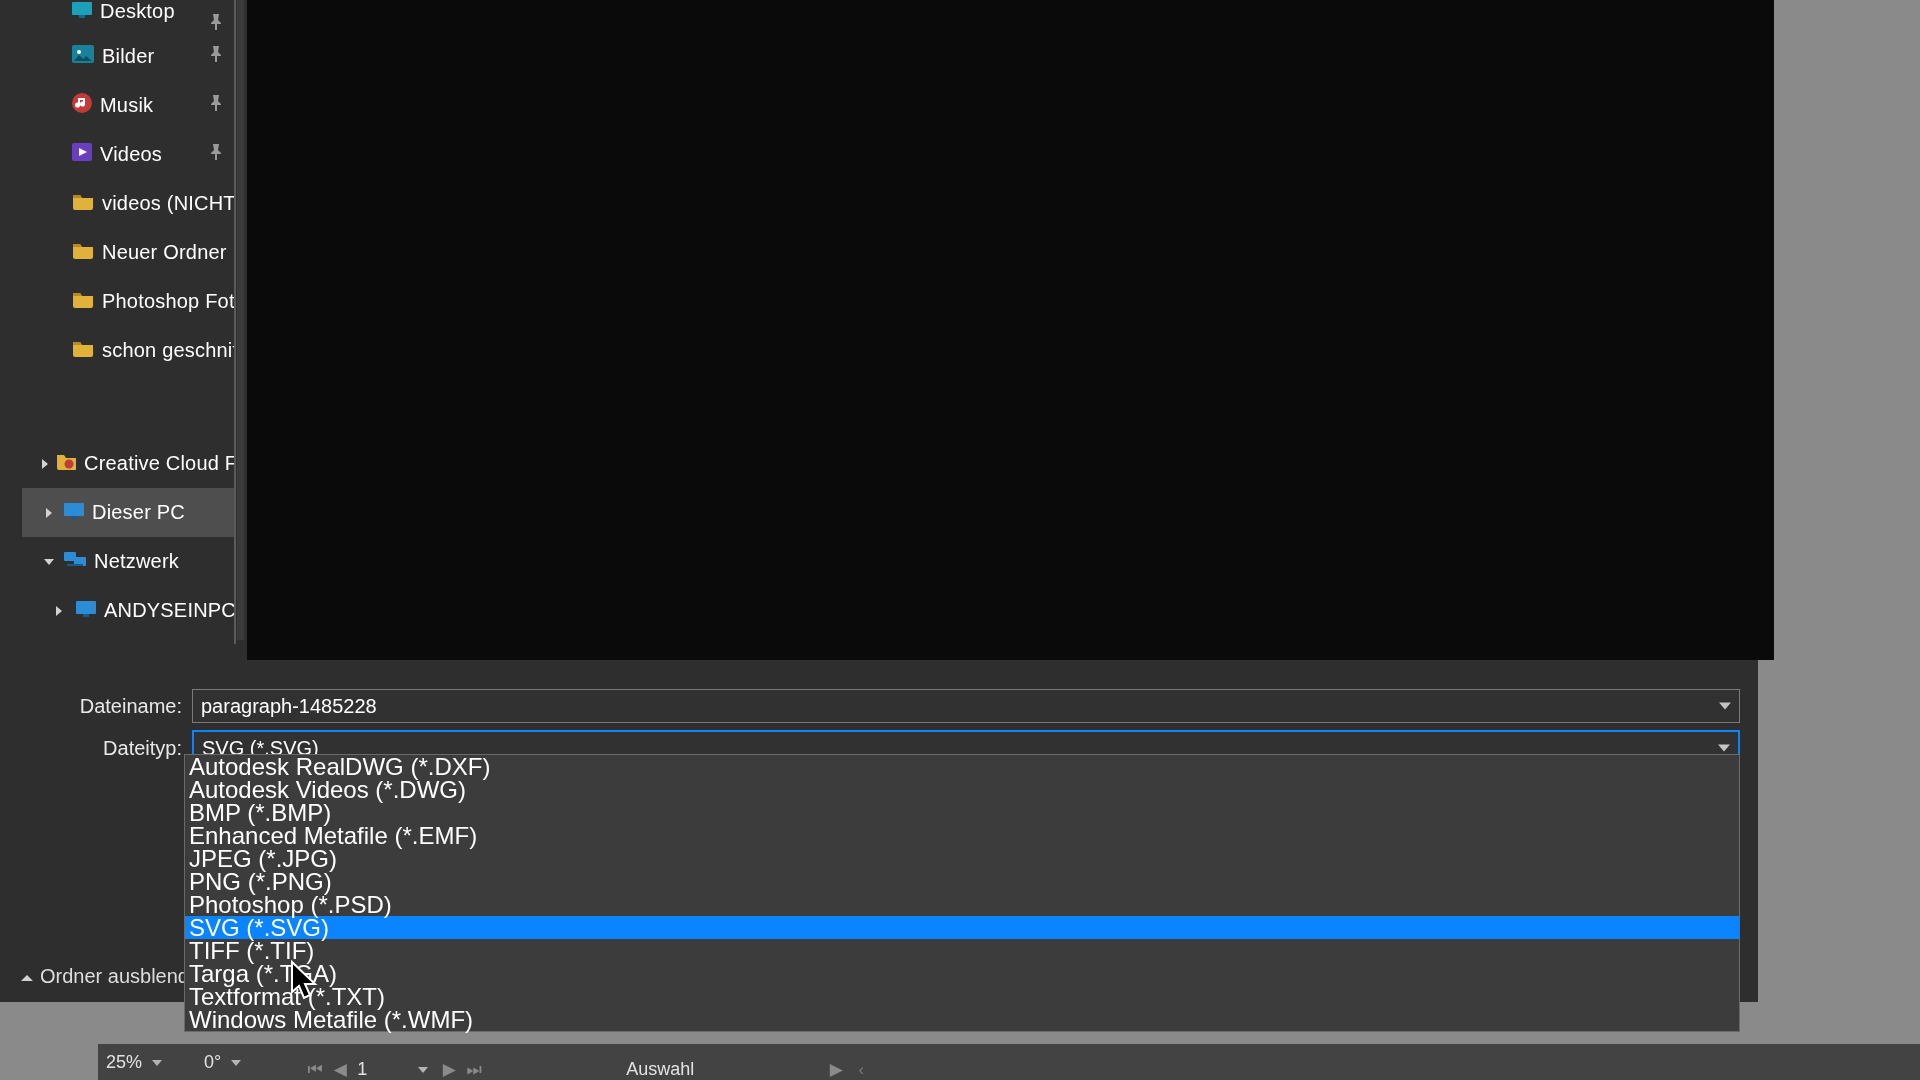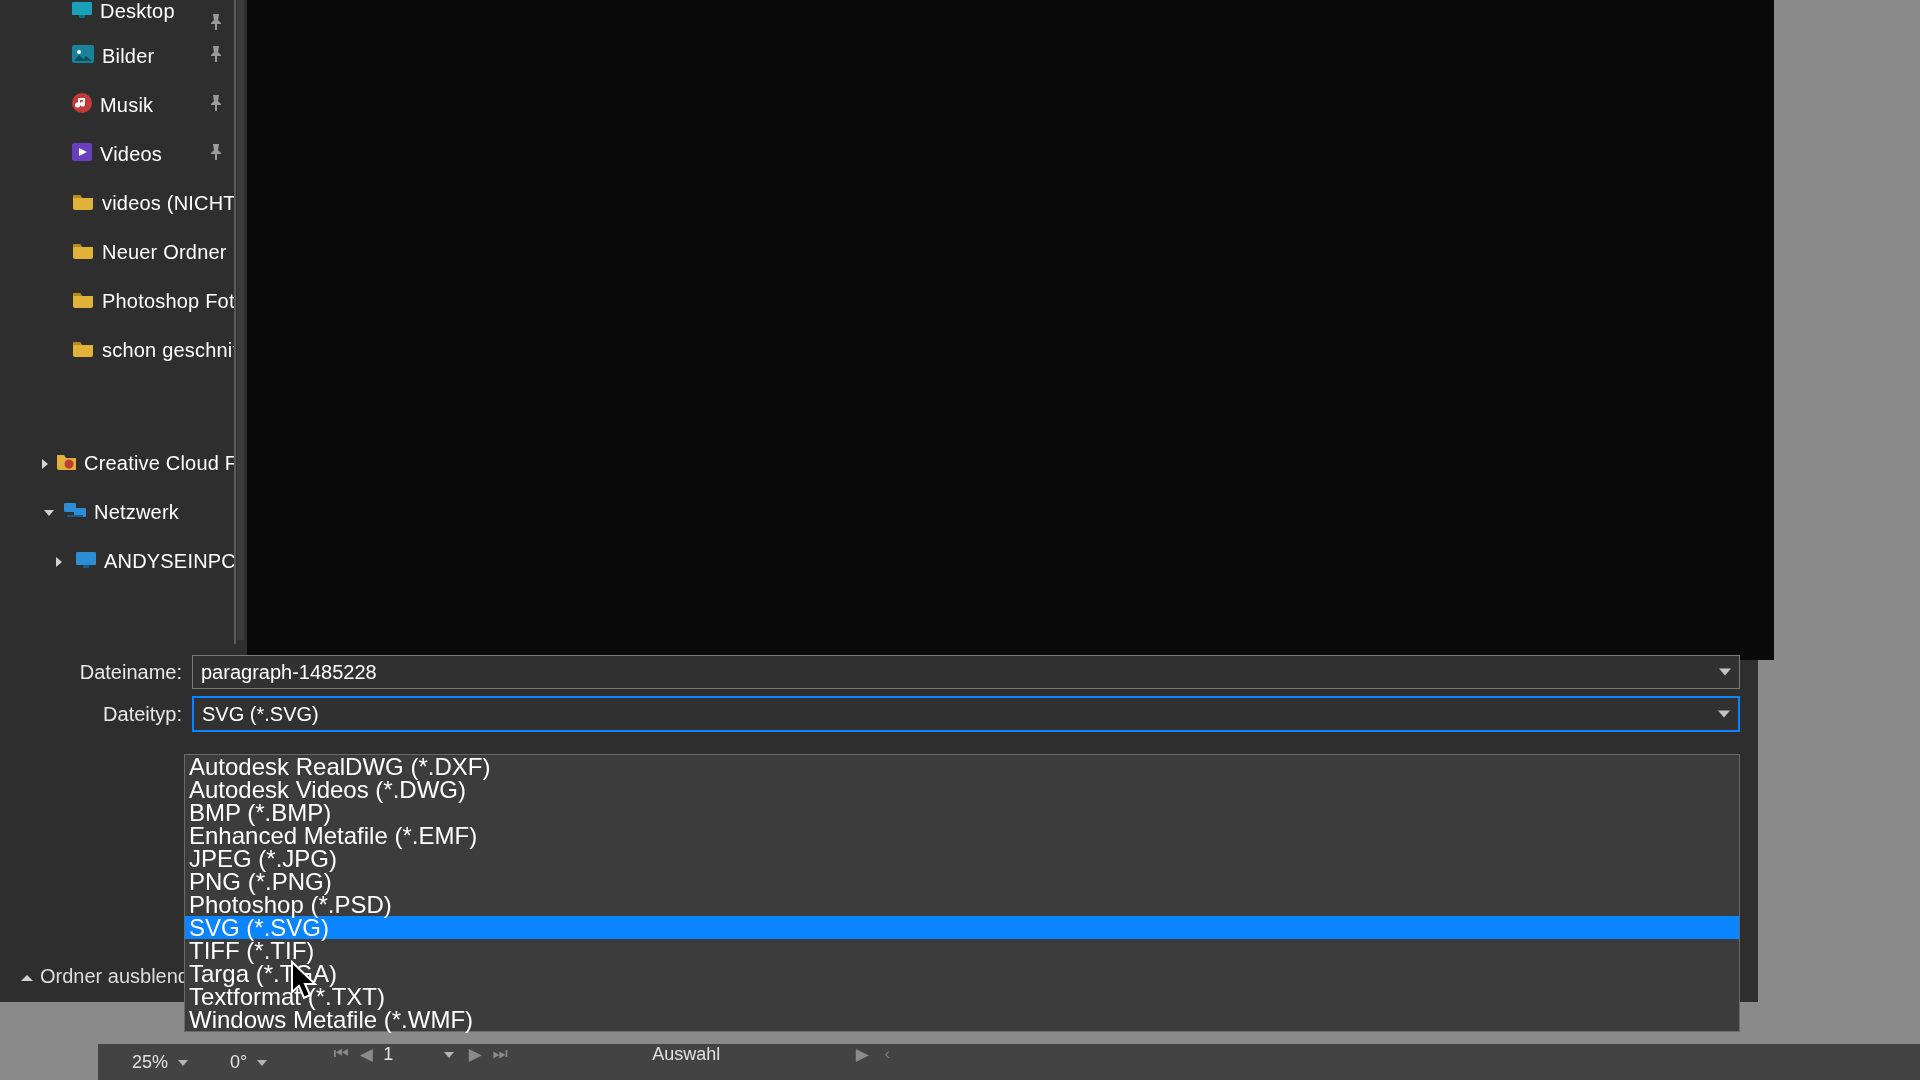--- a/index.html
+++ b/index.html
@@ -104,21 +104,21 @@
     left: 218px;
     top: -2px;
     width: 2px;
     height: 646px;
     background: #5b5b5b;
   }
 
   .form-section {
     position: absolute;
     left: 0;
-    top: 652px;
+    top: 686px;
     width: 100%;
   }
 
   .frow {
     display: flex;
     align-items: center;
     height: 40px;
     margin-bottom: 2px;
   }
 
@@ -189,25 +189,24 @@
   }
 
   .statusbar {
     position: absolute;
     left: 98px;
     bottom: 0;
     right: 0;
     height: 36px;
     background: #434343;
     display: flex;
-    align-items: flex-start;
+    align-items: flex-end;
     color: #c8c8c8;
     font-size: 18px;
     gap: 1px;
-    padding-left: 26px;
   }
   .sb-group { display: flex; align-items: center; height: 100%; }
   .sb-txt { padding: 0 8px; color: #e2e2e2; }
   .sb-dd::after {
     content: "";
     display: inline-block;
     margin-left: 10px;
     width: 0; height: 0;
     border-left: 5px solid transparent;
     border-right: 5px solid transparent;
@@ -360,20 +359,34 @@
         </span>
         <span class="icon">
           <svg width="20" height="18" viewBox="0 0 20 18">
               <path d="M1 3h7l2 3h11v10a2 2 0 01-2 2H3a2 2 0 01-2-2V3z" fill="#e0b23a"></path>
               <circle cx="13" cy="12" r="4.5" fill="#c23a3a"></circle>
             </svg>
         </span>
         <span>Creative Cloud F</span>
       </div>
 
+      <div class="tree-item selected">
+        <span class="expand">
+          <svg width="10" height="12" viewBox="0 0 10 12">
+              <path d="M2 1l6 5-6 5V1z" fill="#d2d2d2"></path>
+            </svg>
+        </span>
+        <span class="icon">
+          <svg class="ic-monitor" viewBox="0 0 20 16">
+              <rect x="0" y="0" width="20" height="13" rx="1" fill="#2c8dd6"></rect>
+              <rect x="7" y="13" width="6" height="3" fill="#1a5a8a"></rect>
+            </svg>
+        </span>
+        <span>Dieser PC</span>
+      </div>
 
       <div class="tree-item">
         <span class="expand">
           <svg width="12" height="10" viewBox="0 0 12 10">
               <path d="M1 2l5 6 5-6H1z" fill="#d2d2d2"></path>
             </svg>
         </span>
         <span class="icon">
           <svg width="22" height="16" viewBox="0 0 22 16">
               <rect x="0" y="0" width="12" height="9" rx="1" fill="#2c8dd6"></rect>

